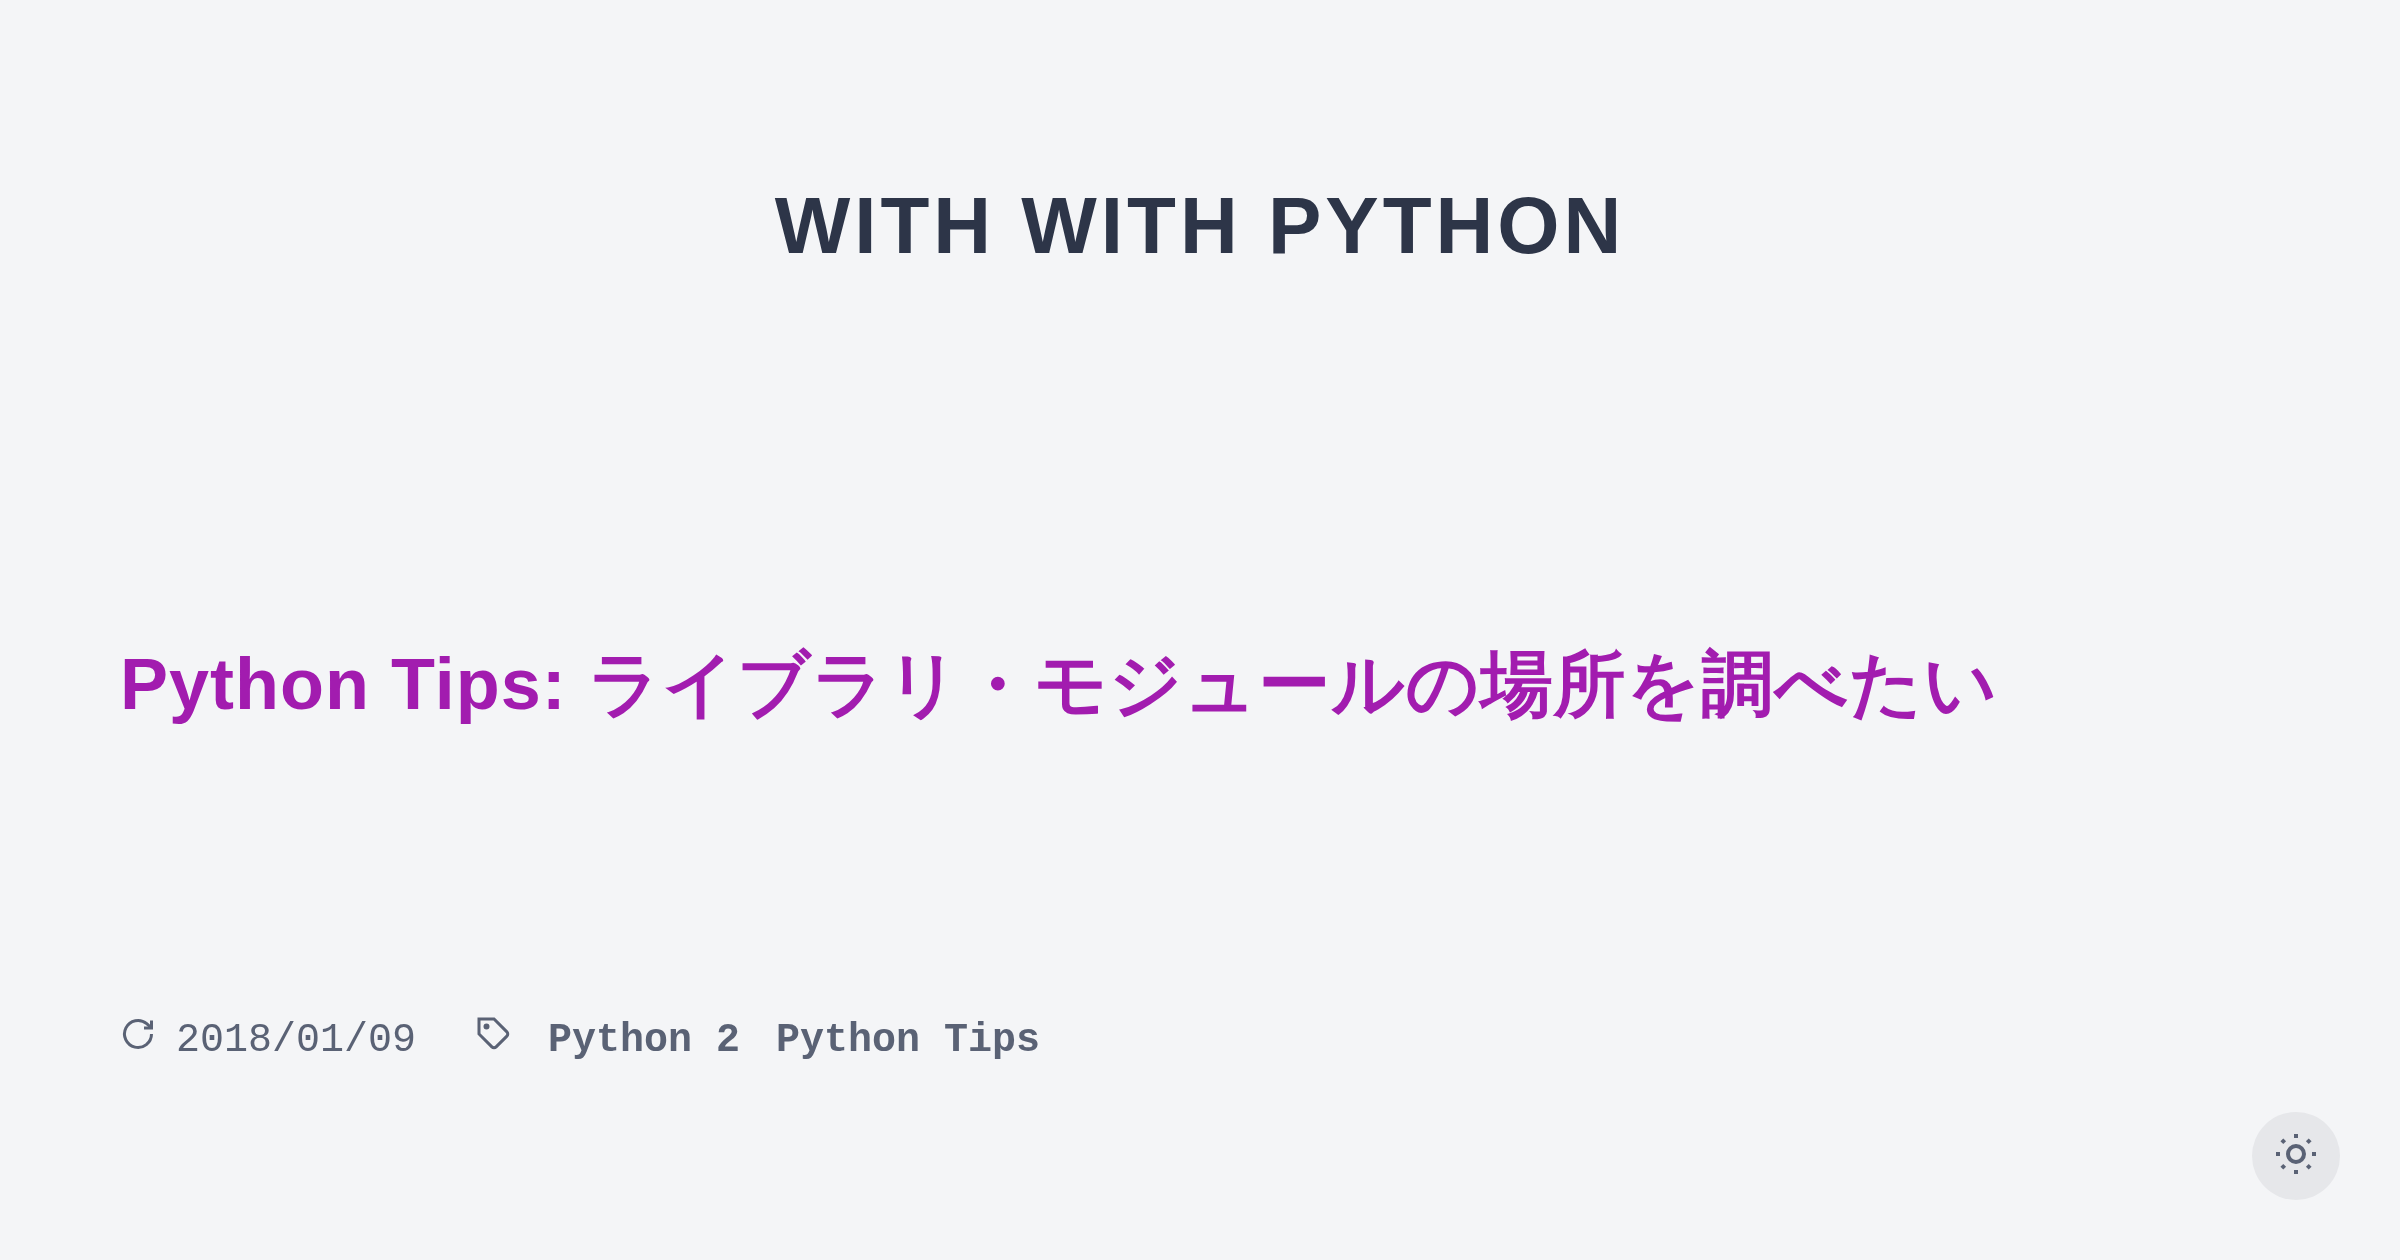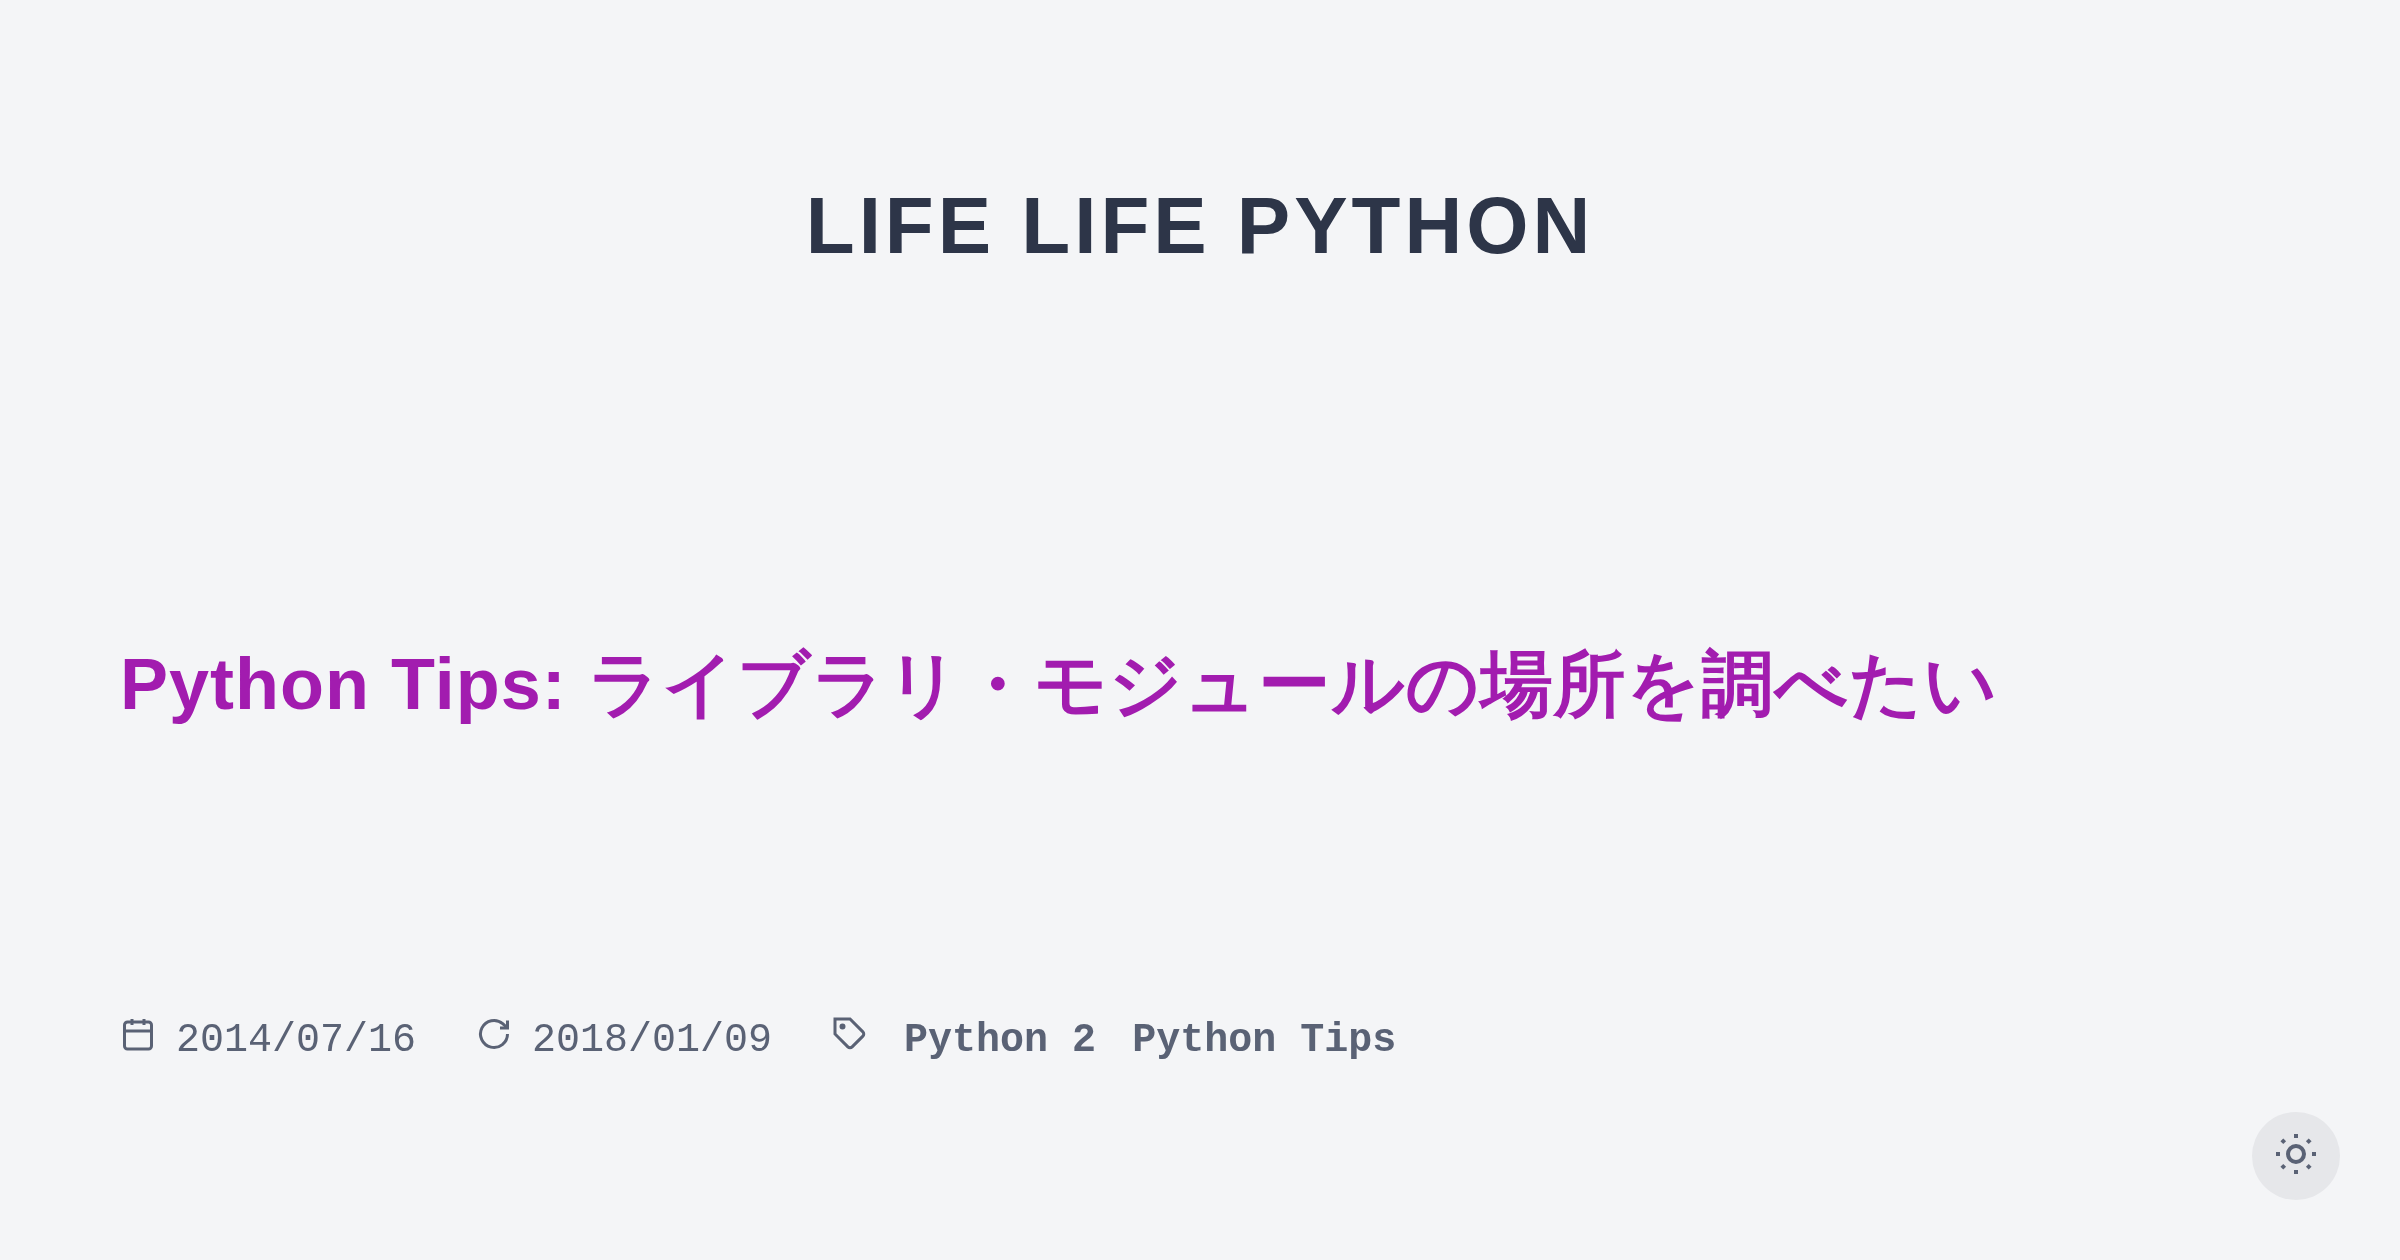--- a/index.html
+++ b/index.html
@@ -82,34 +82,23 @@
       height: 48px;
       stroke: #5a6275;
       stroke-width: 2;
       fill: none;
     }
   </style>
 </head>
 <body>
 
 <div class="container">
-  <h1 class="site-title">LIFE LIFE PYTHON</h1>
+  <h1 class="site-title">WITH WITH PYTHON</h1>
   <h2 class="article-title">Python Tips: ライブラリ・モジュールの場所を調べたい</h2>
   <div class="meta">
-    <div class="meta-item">
-      <span>
-        <svg viewBox="0 0 24 24">
-            <rect x="3" y="4" width="18" height="18" rx="2"></rect>
-            <line x1="16" y1="2" x2="16" y2="6"></line>
-            <line x1="8" y1="2" x2="8" y2="6"></line>
-            <line x1="3" y1="10" x2="21" y2="10"></line>
-          </svg>
-      </span>
-      <span>2014/07/16</span>
-    </div>
     <div class="meta-item">
       <span>
         <svg viewBox="0 0 24 24">
             <path d="M21 12a9 9 0 1 1-3.2-6.9L21 8"></path>
             <polyline points="21 3 21 8 16 8"></polyline>
           </svg>
       </span>
       <span>2018/01/09</span>
     </div>
     <div class="meta-item tags">

